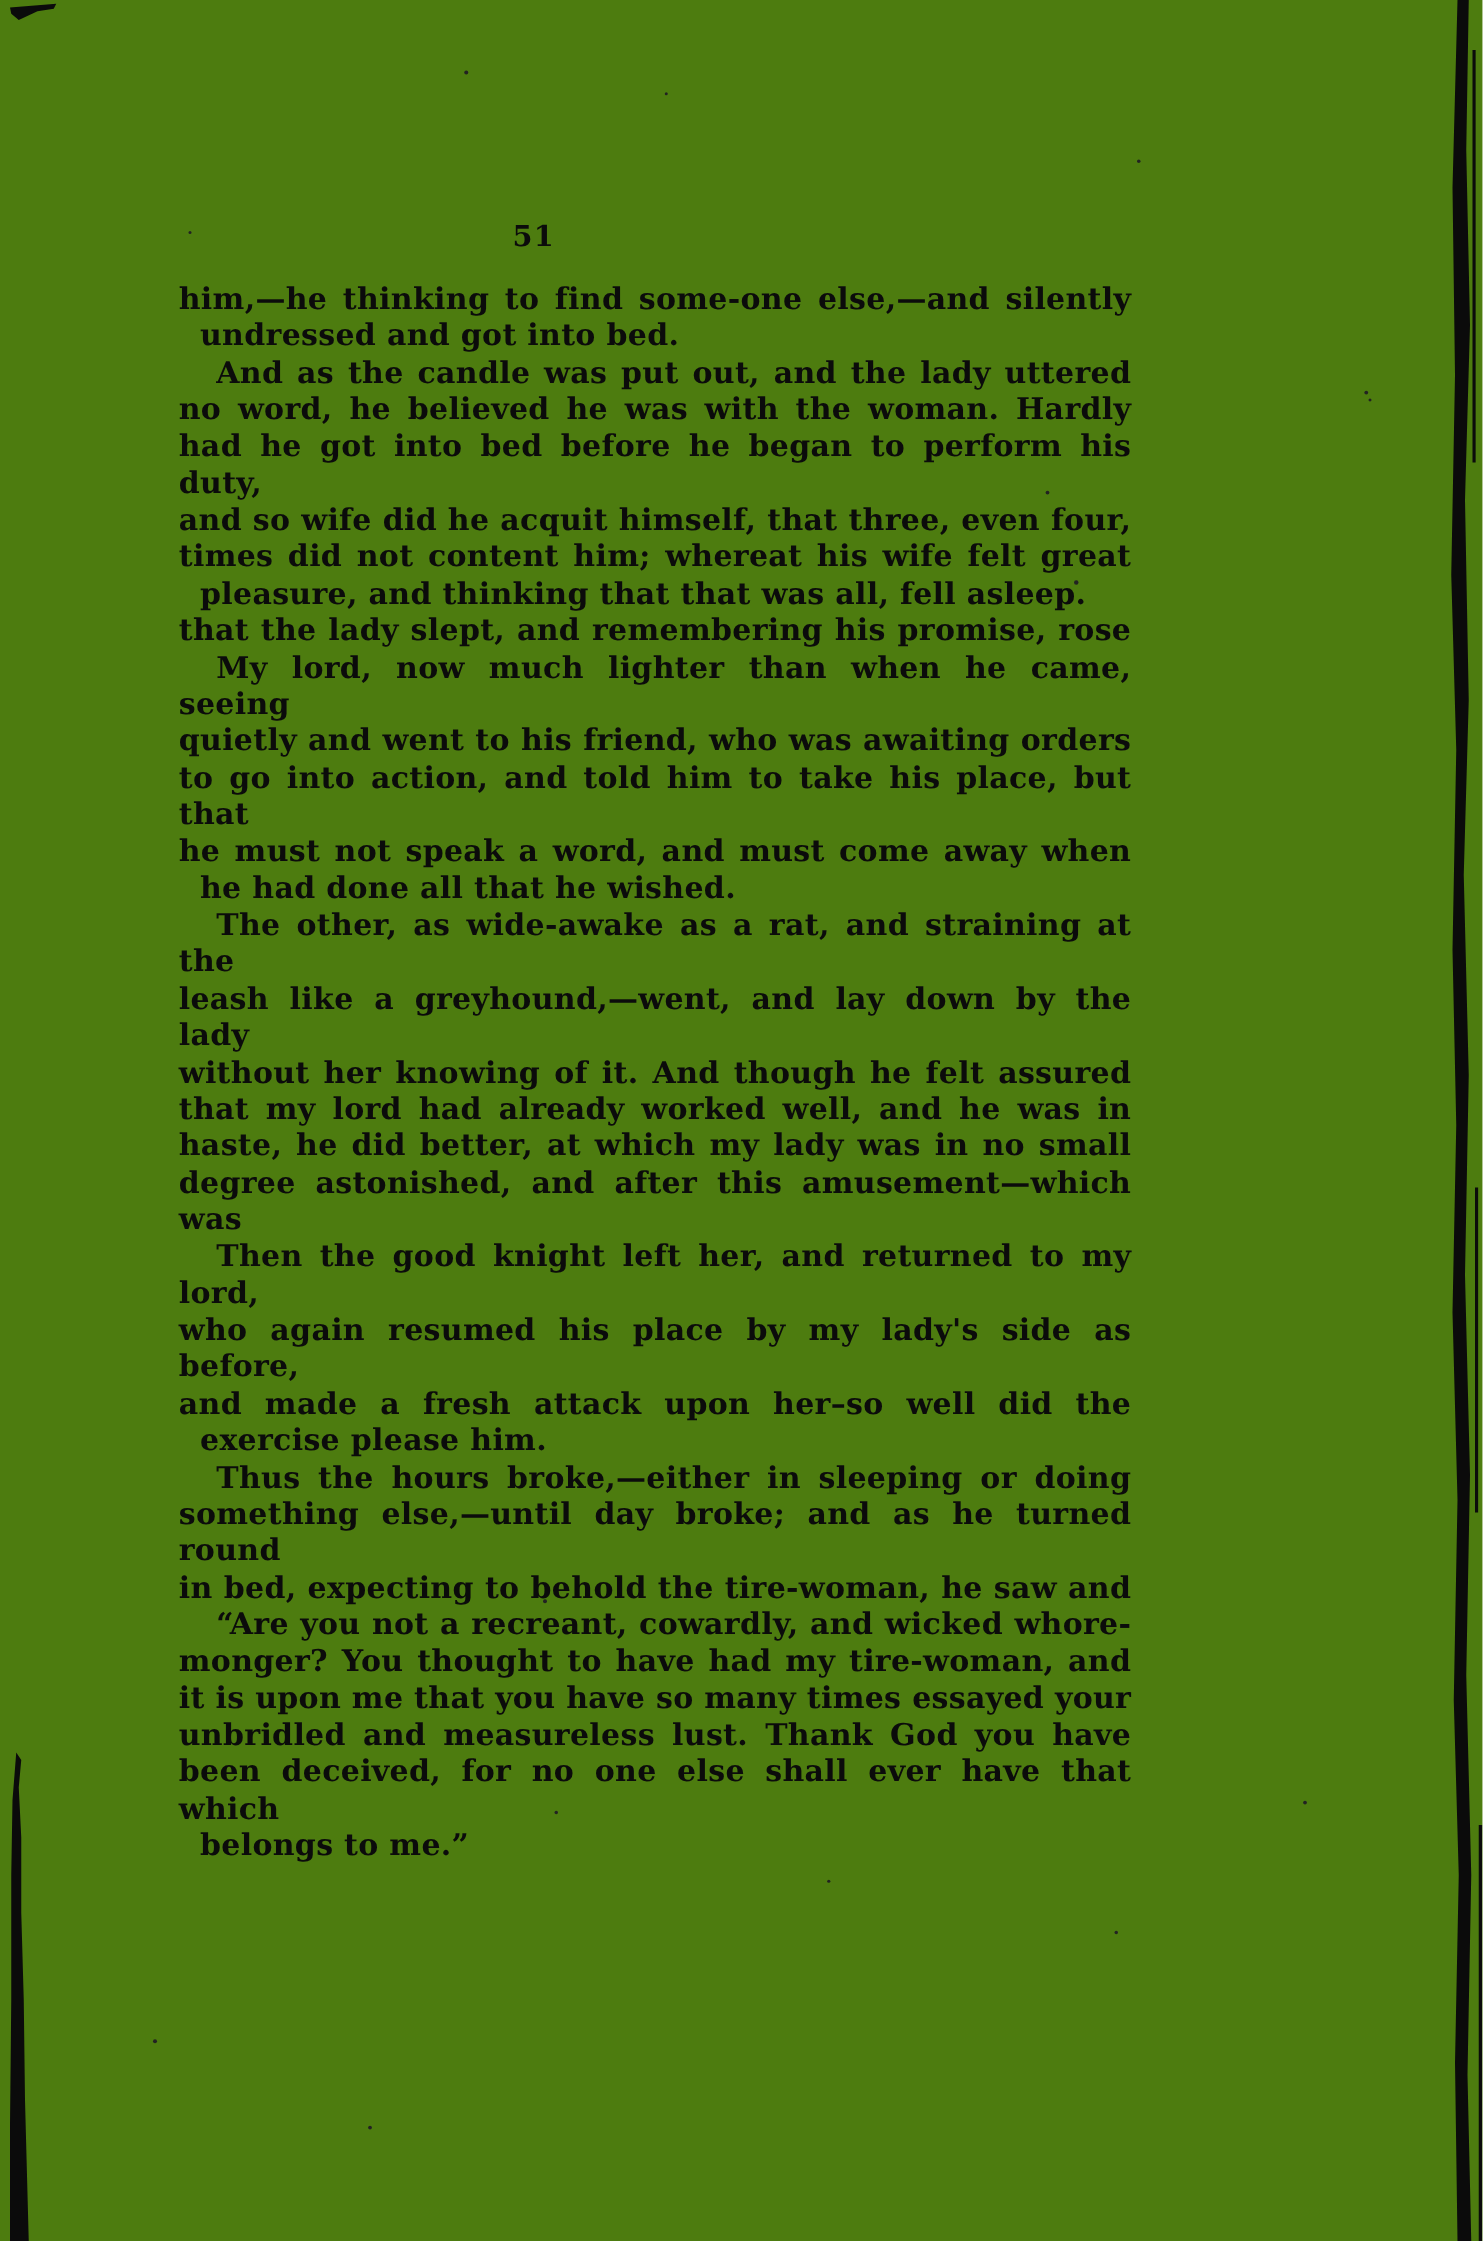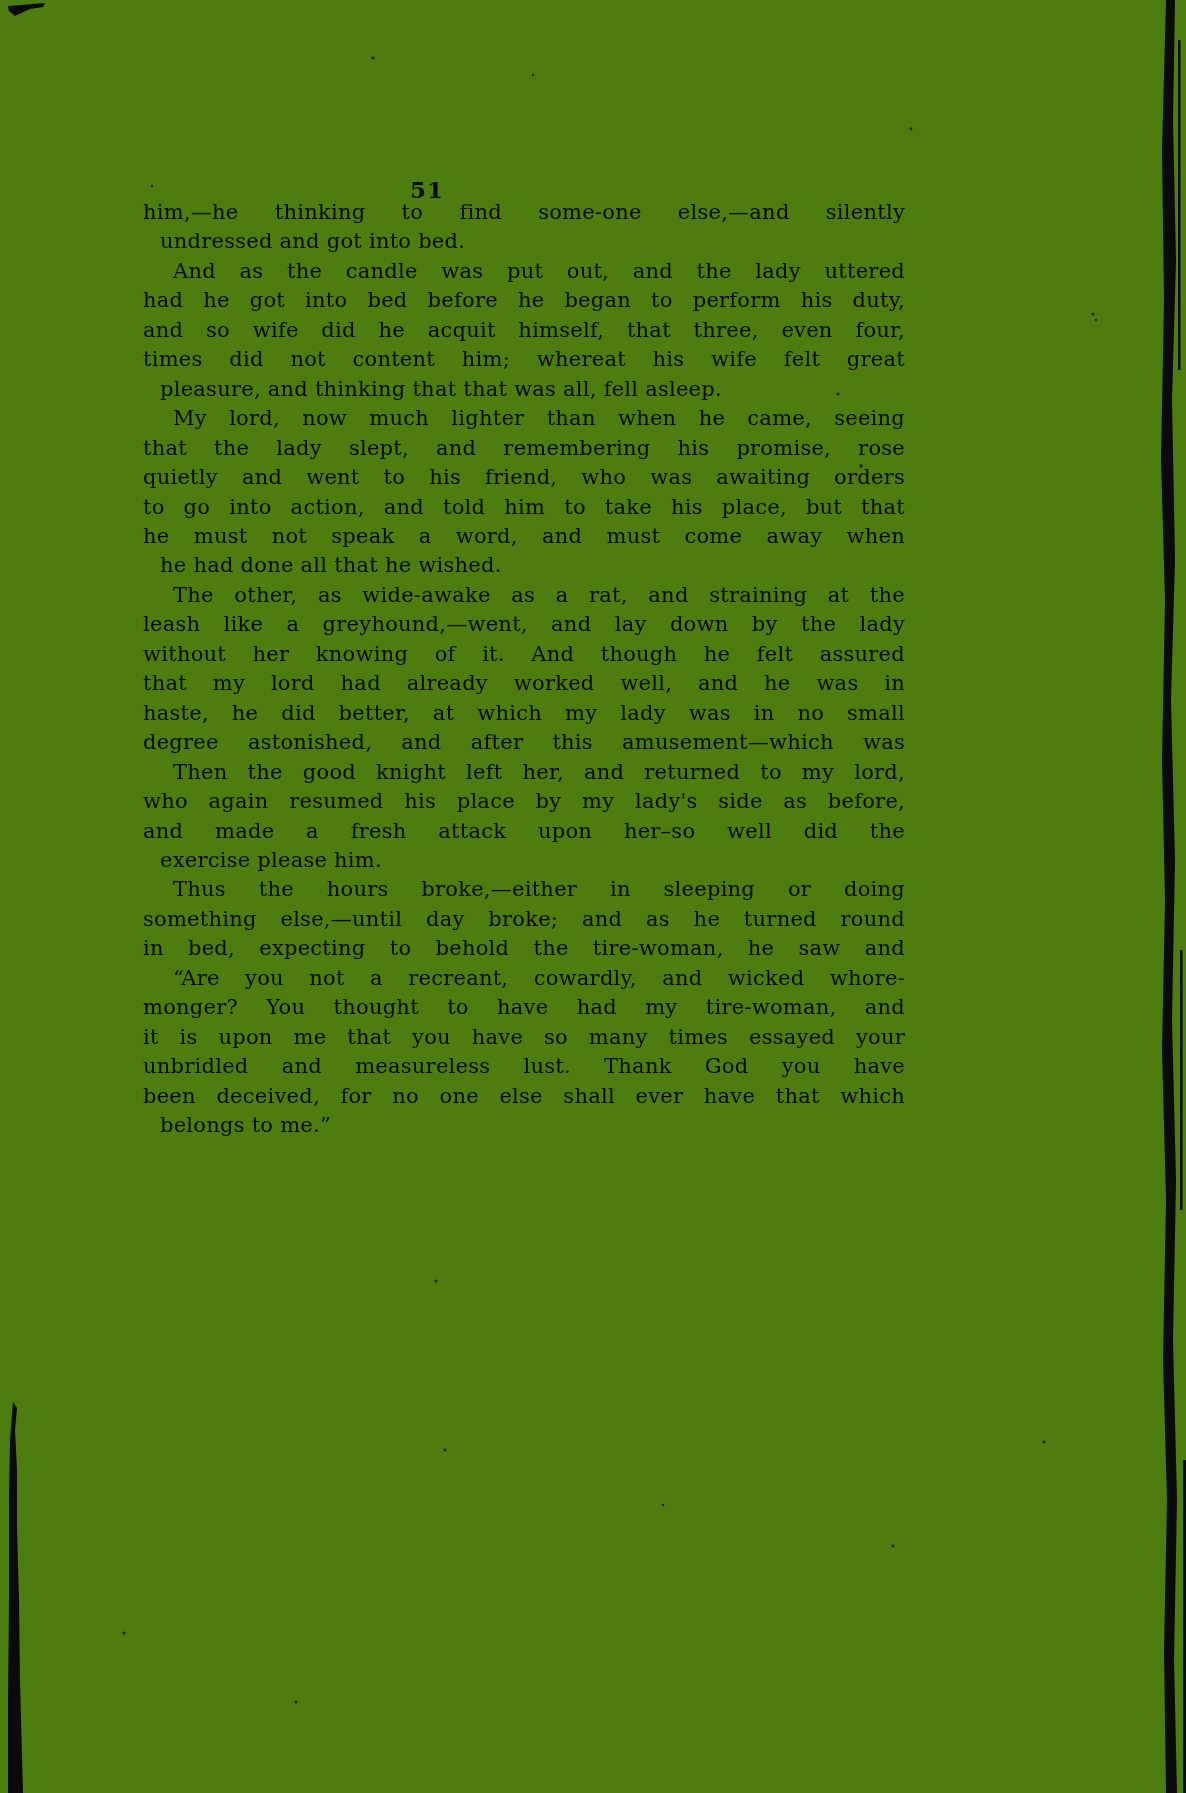--- a/index.html
+++ b/index.html
@@ -22,25 +22,25 @@
     left: 143px;
     width: 762px;
     text-align: center;
     transform: translateX(-97px);
     font-size: 23px;
     font-weight: bold;
     letter-spacing: 1px;
   }
   .text-block {
     position: absolute;
-    top: 198px;
+    top: 224px;
     left: 143px;
     width: 762px;
-    font-size: 21px;
-    font-weight: normal;
+    font-size: 24px;
+    font-weight: bold;
     line-height: 29.45px;
     letter-spacing: 0.25px;
   }
   .paragraph { margin: 0; }
   .line {
     text-align: justify;
     text-align-last: justify;
     white-space: normal;
   }
   .line.last { text-align-last: left; margin-left: 17px; }
@@ -60,28 +60,29 @@
 
   <div class="page-number">51</div>
 
   <div class="text-block">
       <div class="paragraph">
         <div class="line">him,—he thinking to find some-one else,—and silently</div>
         <div class="line last">undressed and got into bed.</div>
       </div>
       <div class="paragraph">
         <div class="line indent">And as the candle was put out, and the lady uttered</div>
+        <div class="line">no word, he believed he was with the woman. Hardly</div>
         <div class="line">had he got into bed before he began to perform his duty,</div>
         <div class="line">and so wife did he acquit himself, that three, even four,</div>
         <div class="line">times did not content him; whereat his wife felt great</div>
         <div class="line last">pleasure, and thinking that that was all, fell asleep.</div>
       </div>
       <div class="paragraph">
+        <div class="line">that the lady slept, and remembering his promise, rose</div>
         <div class="line indent">My lord, now much lighter than when he came, seeing</div>
-        <div class="line">that the lady slept, and remembering his promise, rose</div>
         <div class="line">quietly and went to his friend, who was awaiting orders</div>
         <div class="line">to go into action, and told him to take his place, but that</div>
         <div class="line">he must not speak a word, and must come away when</div>
         <div class="line last">he had done all that he wished.</div>
       </div>
       <div class="paragraph">
         <div class="line indent">The other, as wide-awake as a rat, and straining at the</div>
         <div class="line">leash like a greyhound,—went, and lay down by the lady</div>
         <div class="line">without her knowing of it. And though he felt assured</div>
         <div class="line">that my lord had already worked well, and he was in</div>

